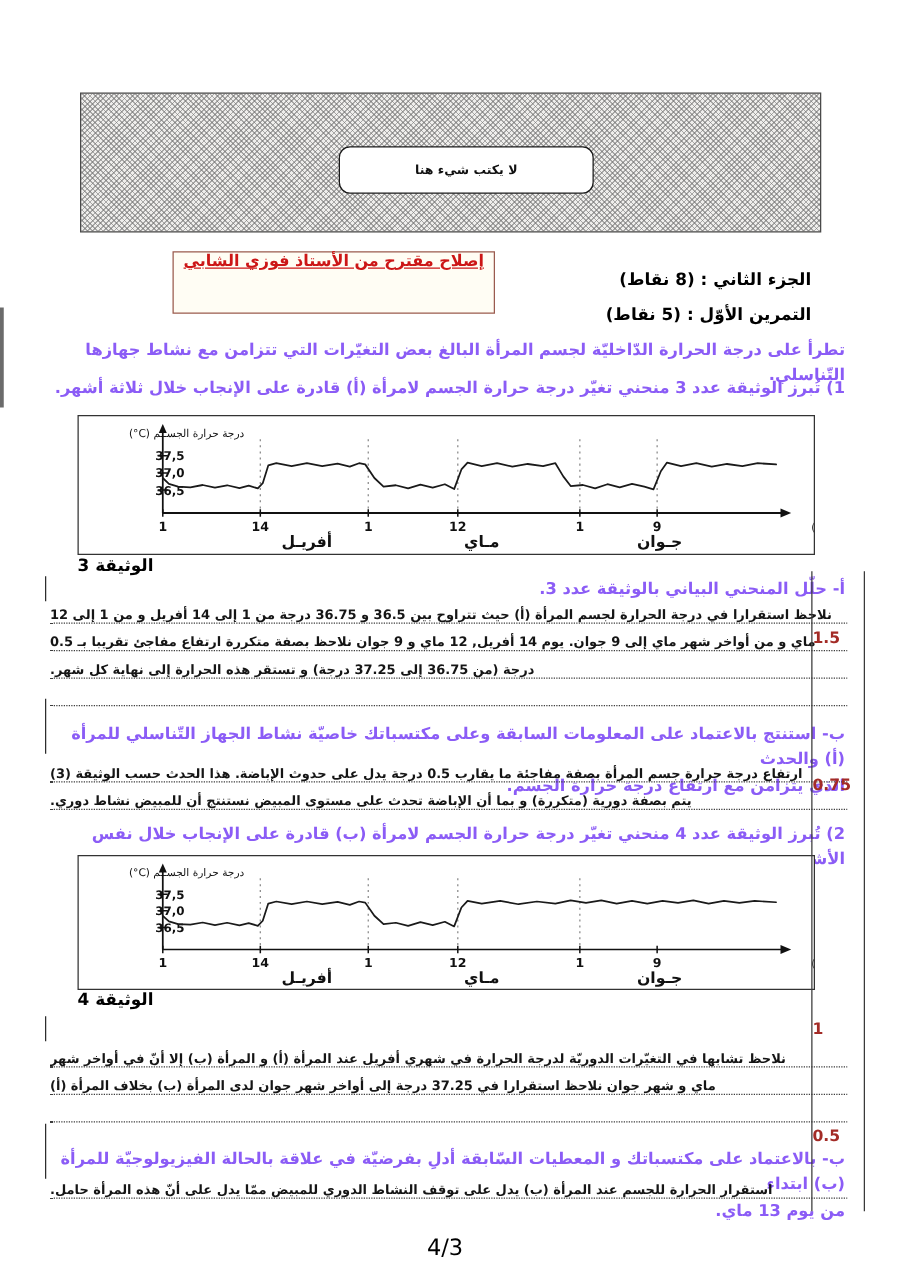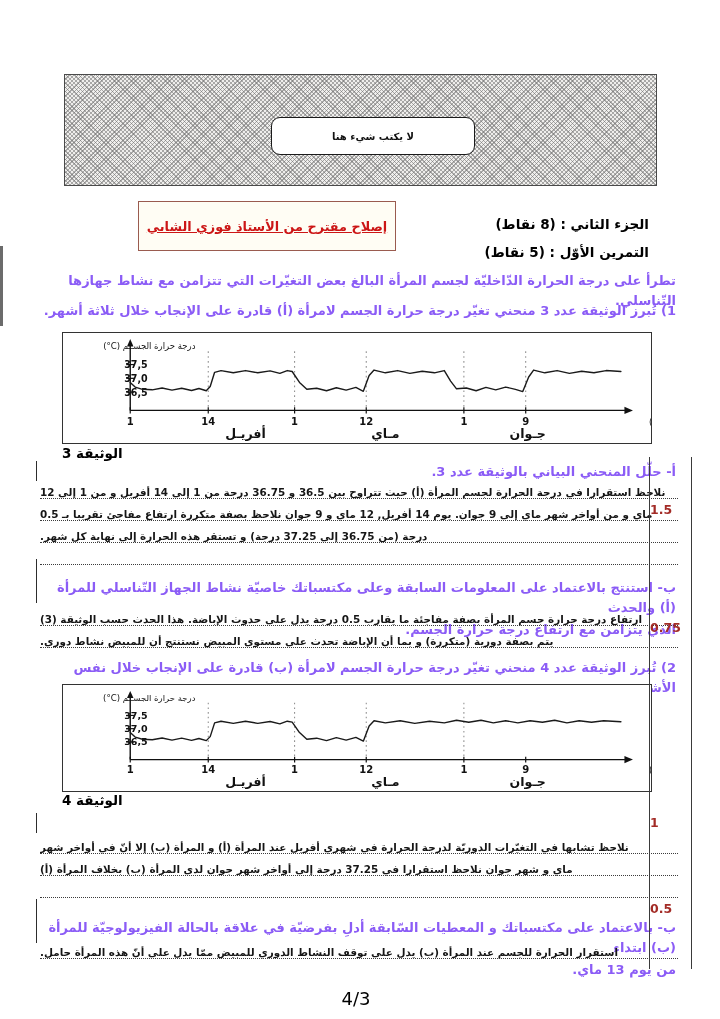--- a/index.html
+++ b/index.html
@@ -9,21 +9,21 @@
   .banner{position:absolute;left:64px;top:74px;width:591px;height:110px;
     border:1px solid #4a4a4a;background-color:#efeeec;
     background-image:repeating-linear-gradient(45deg,rgba(110,110,110,.55) 0 1px,transparent 1px 3px),
                      repeating-linear-gradient(-45deg,rgba(110,110,110,.55) 0 1px,transparent 1px 3px);}
   .nowrite-box{position:absolute;left:206px;top:42px;width:202px;height:36px;background:#fff;
     border:1.6px solid #1a1a1a;border-radius:9px;display:flex;align-items:center;justify-content:center;
     font-weight:bold;font-size:10px;color:#111;}
   .left-smudge{position:absolute;left:0;top:246px;width:3px;height:80px;background:#1b1b1b;opacity:.65;}
   
   .correction-box{position:absolute;left:138px;top:201px;width:256px;height:48px;background:#fffdf4;
-    border:1px solid #9a5b4f;display:flex;align-items:center;justify-content:center;}
+    border:1px solid #9a5b4f;display:flex;justify-content:center;}
   .correction-box span{color:#cc1616;font-weight:bold;font-size:12.8px;text-decoration:underline;}
   .hdr{position:absolute;right:71px;font-weight:bold;font-size:13.5px;color:#000;}
   .para{position:absolute;right:44px;left:38px;text-align:right;font-size:13px;font-weight:600;color:#8b5cf6;line-height:20px;}
   .qline{height:22px;margin-top:20px;}
   
   .chart-frame{position:absolute;left:62px;width:588px;border:1.2px solid #333;background:#fff;}
   .chart-frame svg{display:block;width:100%;height:100%;}
   svg text{font-family:"DejaVu Sans",sans-serif;fill:#111;}
   .caption{position:absolute;left:62px;width:588px;text-align:left;font-weight:bold;font-size:13.5px;color:#000;}
   

